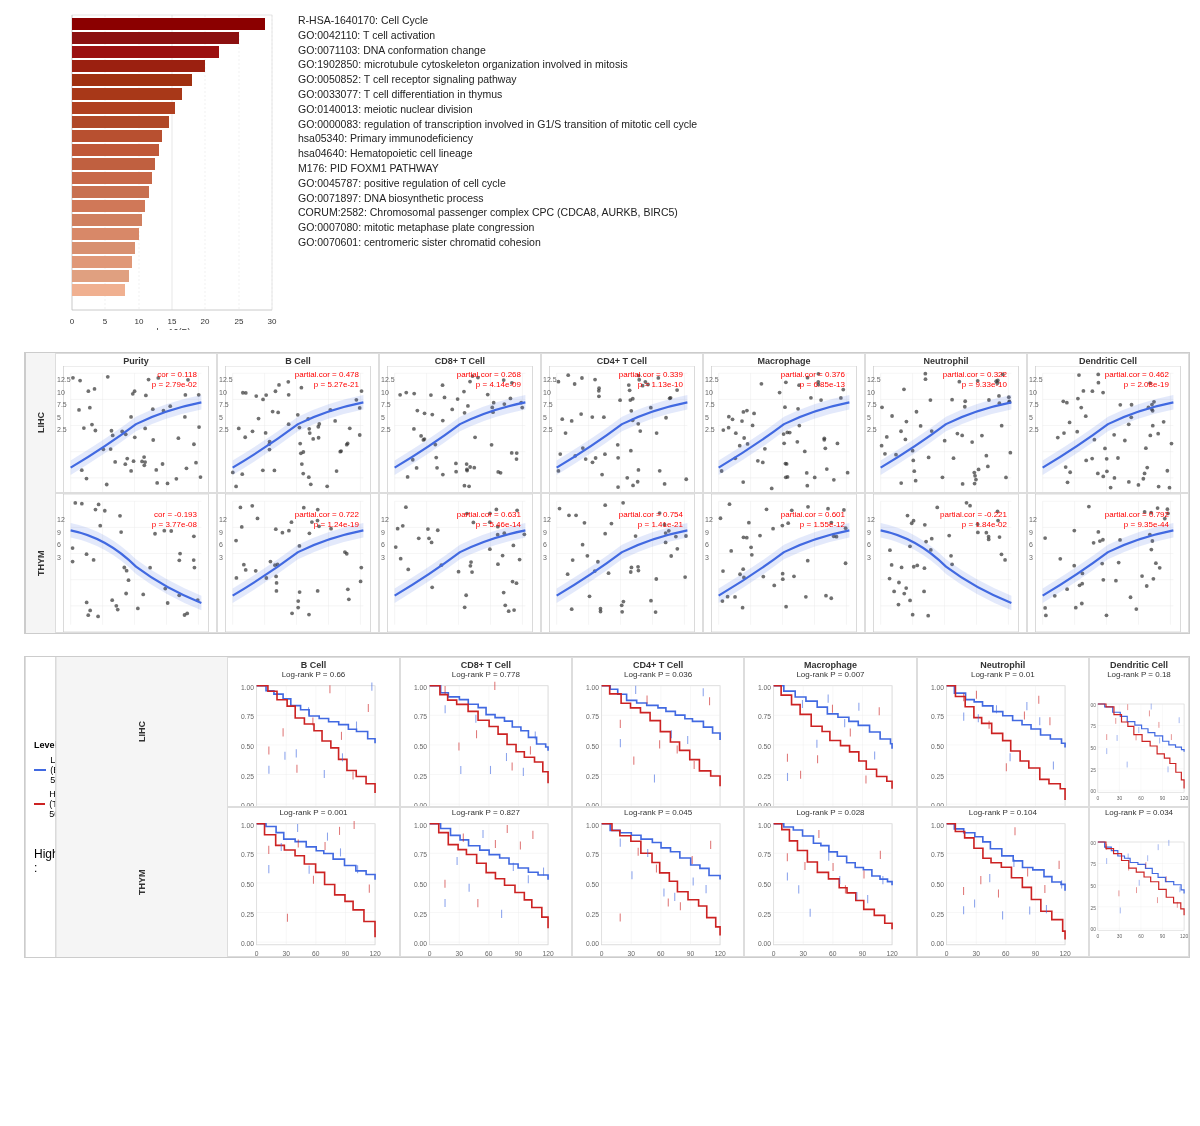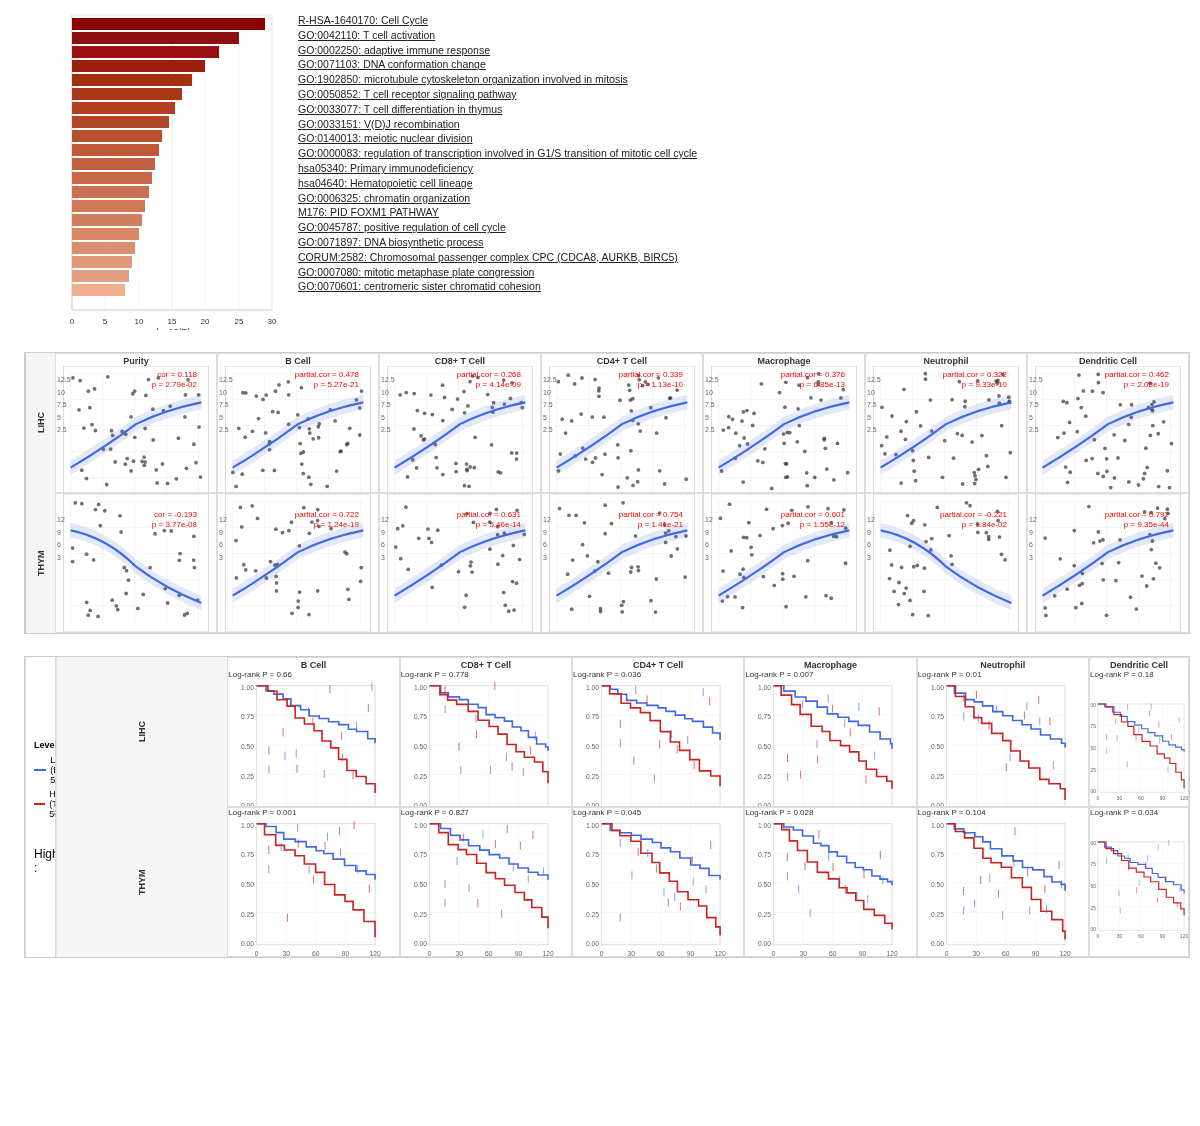--- a/index.html
+++ b/index.html
@@ -44,21 +44,20 @@
       padding-left: 6px;
       padding-top: 2px;
       line-height: 1.55;
       font-size: 10.5px;
       color: #222;
     }
     .pathway-labels div {
       height: 14.8px;
       overflow: hidden;
       white-space: nowrap;
-      text-decoration: underline;
     }
 
     
     .panel-b {
       margin-bottom: 18px;
     }
     .scatter-grid {
       display: grid;
       grid-template-columns: 30px repeat(7, 1fr);
       grid-template-rows: repeat(2, 140px);
@@ -157,21 +156,21 @@
     }
     .surv-cell-title {
       text-align: center;
       font-size: 9px;
       font-weight: bold;
       padding-top: 2px;
       color: #333;
     }
     .surv-pval {
       font-size: 8px;
-      text-align: left;
+      text-align: center;
       color: #333;
     }
     .legend-cell {
       grid-row: 1 / 3;
       display: flex;
       flex-direction: column;
       align-items: flex-start;
       justify-content: center;
       padding-left: 8px;
       font-size: 9px;
@@ -267,31 +266,28 @@
           <rect x="40" y="218" width="67" height="12" fill="#D88868"></rect>
           <rect x="40" y="232" width="63" height="12" fill="#D89070"></rect>
           <rect x="40" y="246" width="60" height="12" fill="#E09878"></rect>
           <rect x="40" y="260" width="57" height="12" fill="#E0A080"></rect>
           <rect x="40" y="274" width="53" height="12" fill="#F0B090"></rect>
         </svg>
       </div>
       <div class="pathway-labels" id="pathway-labels">
       <div>R-HSA-1640170: Cell Cycle</div>
           <div>GO:0042110: T cell activation</div>
-          <div>GO:0002250: adaptive immune response</div>
           <div>GO:0071103: DNA conformation change</div>
           <div>GO:1902850: microtubule cytoskeleton organization involved in mitosis</div>
           <div>GO:0050852: T cell receptor signaling pathway</div>
           <div>GO:0033077: T cell differentiation in thymus</div>
-          <div>GO:0033151: V(D)J recombination</div>
           <div>GO:0140013: meiotic nuclear division</div>
           <div>GO:0000083: regulation of transcription involved in G1/S transition of mitotic cell cycle</div>
           <div>hsa05340: Primary immunodeficiency</div>
           <div>hsa04640: Hematopoietic cell lineage</div>
-          <div>GO:0006325: chromatin organization</div>
           <div>M176: PID FOXM1 PATHWAY</div>
           <div>GO:0045787: positive regulation of cell cycle</div>
           <div>GO:0071897: DNA biosynthetic process</div>
           <div>CORUM:2582: Chromosomal passenger complex CPC (CDCA8, AURKB, BIRC5)</div>
           <div>GO:0007080: mitotic metaphase plate congression</div>
           <div>GO:0070601: centromeric sister chromatid cohesion</div>
         </div>
     </div>
   </div>
 

